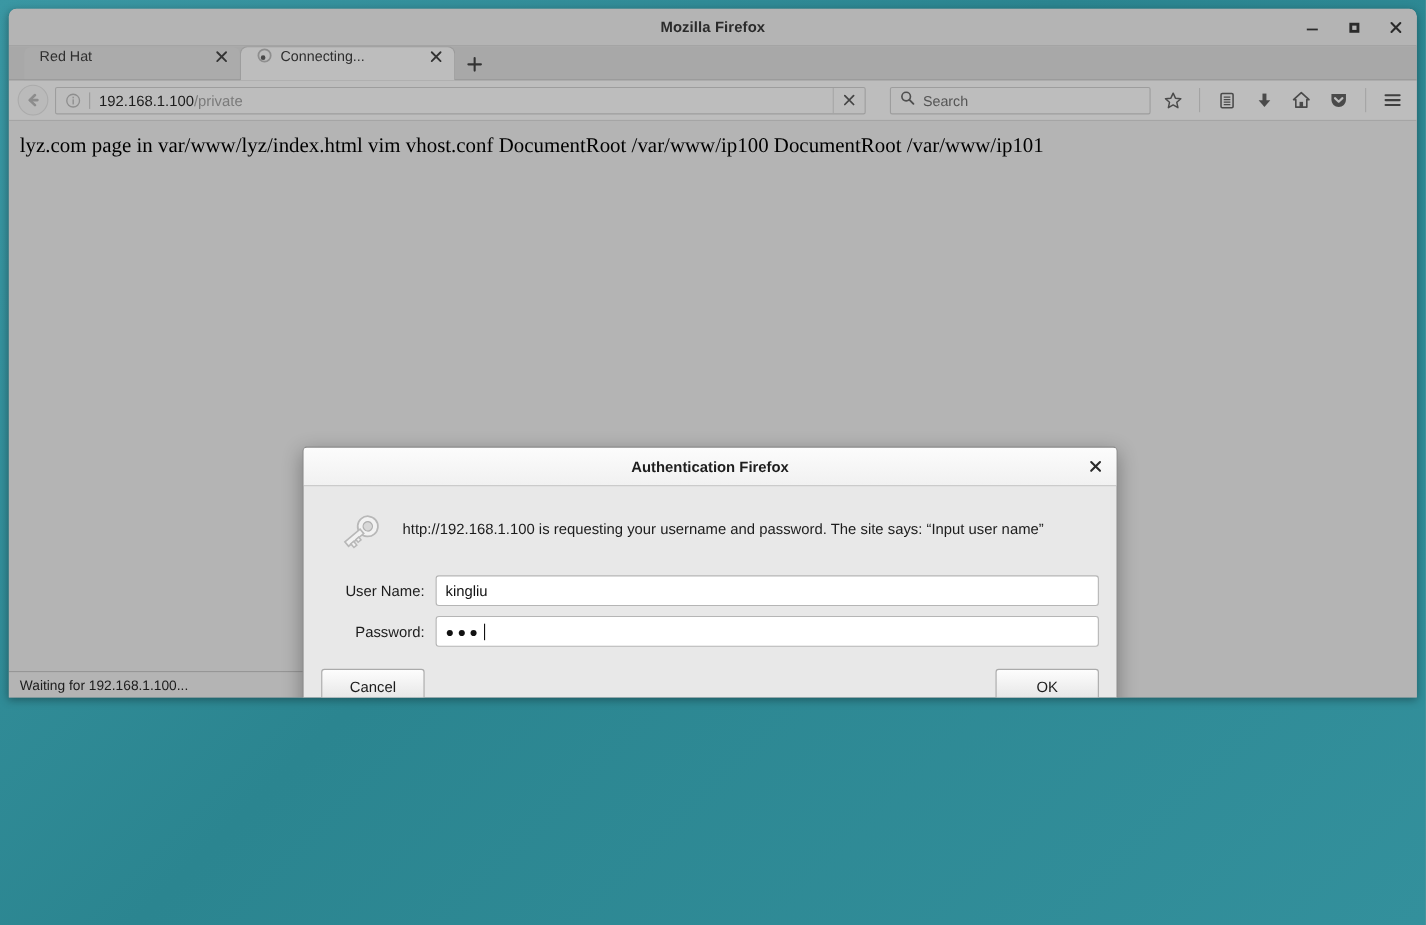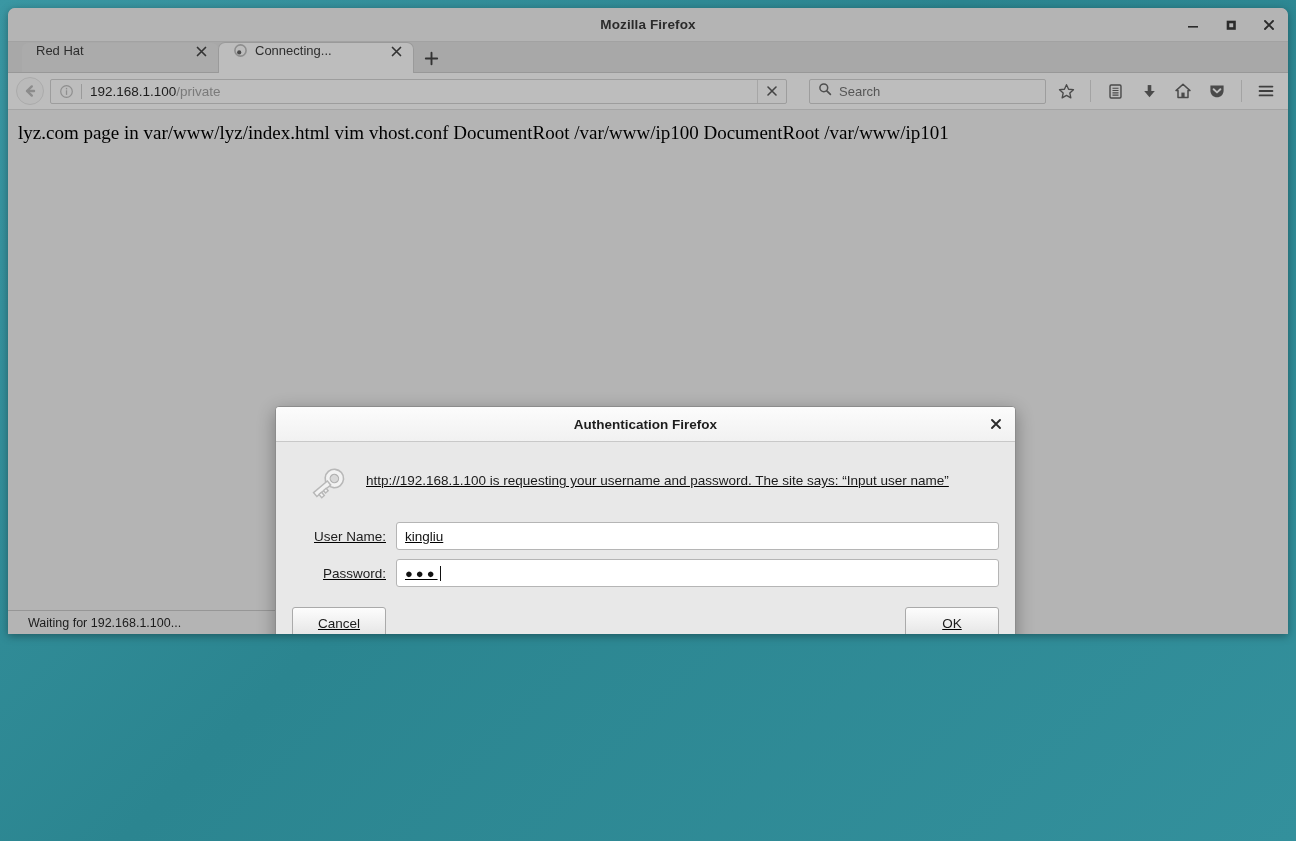--- a/index.html
+++ b/index.html
@@ -266,21 +266,21 @@
     position: absolute;
     left: 0;
     bottom: 0;
     height: 24px;
     min-width: 328px;
     background: #b4b4b4;
     border-top: 1px solid #969696;
     border-right: 1px solid #969696;
     display: flex;
     align-items: center;
-    padding: 0 20px;
+    padding: 0 10px;
     box-sizing: border-box;
     font-size: 12.5px;
     color: #1c1c1c;
   }
 
   
   #auth-dialog {
     position: absolute;
     left: 267px;
     top: 296px;
@@ -310,21 +310,20 @@
     top: 8px;
     width: 18px;
     height: 18px;
     display: flex;
     align-items: center;
     justify-content: center;
     cursor: pointer;
   }
   .dlg-body {
     padding: 14px 16px 0 16px;
-    text-decoration: underline;
   }
   .dlg-msg-row {
     display: flex;
     align-items: flex-start;
     gap: 14px;
     padding: 4px 0 14px 14px;
   }
   .key-icon { flex: 0 0 46px; margin-top: 2px; }
   .dlg-msg {
     font-size: 13.5px;

